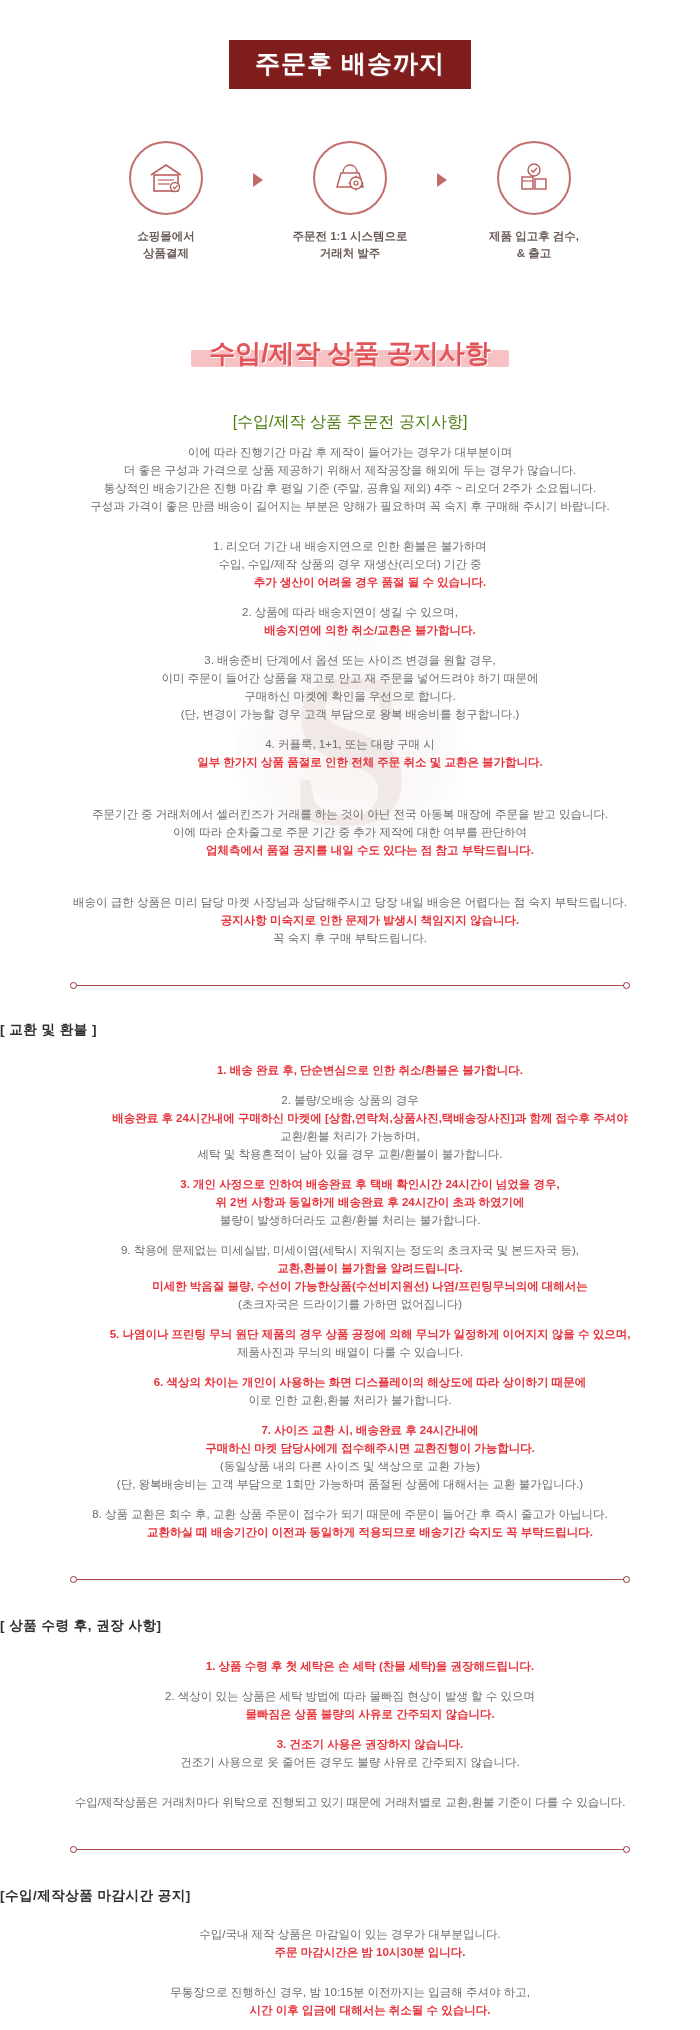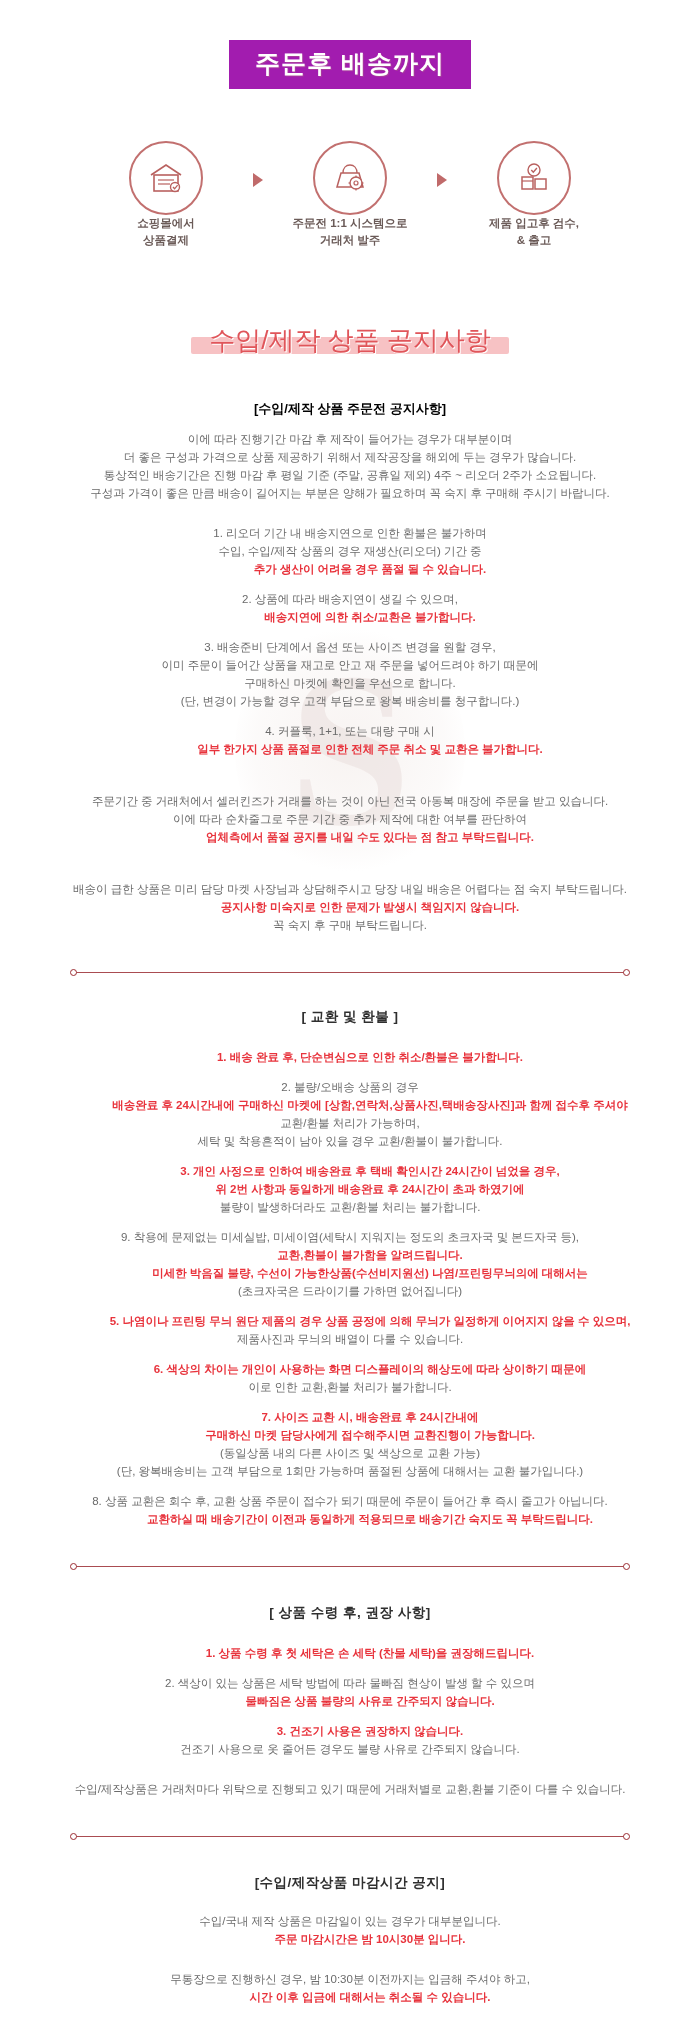--- a/index.html
+++ b/index.html
@@ -39,21 +39,21 @@
     font-size:220px;
     color:rgba(233,223,220,0.55);
     font-weight:700;
   }
   .content{position:relative;z-index:2;}
 
   
   .banner-wrap{padding-top:40px;text-align:center;}
   .banner{
     display:inline-block;
-    background:#a21caf;
+    background:#7f1d1d;
     padding:7px 26px 9px 26px;
     position:relative;
   }
   .banner-text{
     font-size:25px;
     font-weight:700;
     color:#ffffff;
     letter-spacing:1px;
     text-shadow:1px 1px 0 rgba(180,120,120,.35);
     font-family:"Liberation Sans","DejaVu Sans",sans-serif;
@@ -74,20 +74,21 @@
   .circle{
     width:74px;height:74px;
     border:2px solid #c2706f;
     border-radius:50%;
     margin:0 auto;
     display:flex;align-items:center;justify-content:center;
     box-sizing:border-box;
   }
   .circle svg{display:block;}
   .step-label{
+    margin-top:13px;
     font-size:11.5px;
     line-height:17px;
     color:#6b5b58;
     font-weight:700;
   }
   .arrow{
     width:34px;
     padding-top:32px;
     display:flex;align-items:center;justify-content:center;
   }
@@ -116,37 +117,37 @@
     top:14px;
     height:17px;
     background:#f7c2c4;
     z-index:0;
     border-radius:2px;
   }
   .head2-text{
     position:relative;
     z-index:1;
     font-size:26px;
-    font-weight:400;
+    font-weight:700;
     color:#e0555a;
     letter-spacing:0px;
     text-shadow:1px 1px 0 #ffffff;
   }
 
   
   .blk{
     text-align:center;
     font-size:11.5px;
     line-height:18px;
     color:#6a6a6a;
   }
   .blk .b-title{
-    font-weight:700;
-    color:#000000;
-    font-size:13px;
+    font-weight:400;
+    color:#4d7c0f;
+    font-size:16px;
   }
   .red{color:#e8333c;font-weight:700;padding-left:40px;}
   .gap-sm{height:12px;}
   .gap-md{height:22px;}
   .gap-lg{height:34px;}
 
   
   .divider{
     position:relative;
     width:560px;
@@ -166,21 +167,20 @@
     width:7px;height:7px;
     border-radius:50%;
     border:1px solid #9b2d33;
     background:#fff;
     box-sizing:border-box;
   }
   .divider .dot.l{left:0;}
   .divider .dot.r{right:0;}
 
   .sec-title{
-    text-align:center;
     font-size:13.5px;
     font-weight:700;
     color:#2f2f2f;
     letter-spacing:.5px;
   }
 </style>
 </head>
 <body>
 
 <div class="page">
@@ -418,20 +418,20 @@
     </div>
 
     <div style="height:32px"></div>
     <div class="sec-title">[수입/제작상품 마감시간 공지]</div>
     <div style="height:20px"></div>
 
     <div class="blk">
       <div>수입/국내 제작 상품은 마감일이 있는 경우가 대부분입니다.</div>
       <div class="red">주문 마감시간은 밤 10시30분 입니다.</div>
       <div class="gap-md"></div>
-      <div>무통장으로 진행하신 경우, 밤 10:30분 이전까지는 입금해 주셔야 하고,</div>
+      <div>무통장으로 진행하신 경우, 밤 10:15분 이전까지는 입금해 주셔야 하고,</div>
       <div class="red">시간 이후 입금에 대해서는 취소될 수 있습니다.</div>
       <div class="gap-md"></div>
 
     </div>
 
   </div>
 </div>
 
 </body></html>

